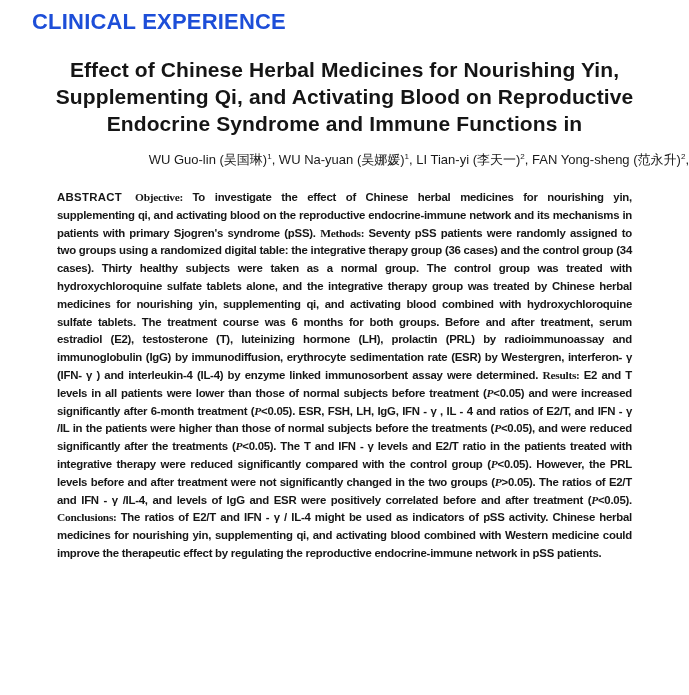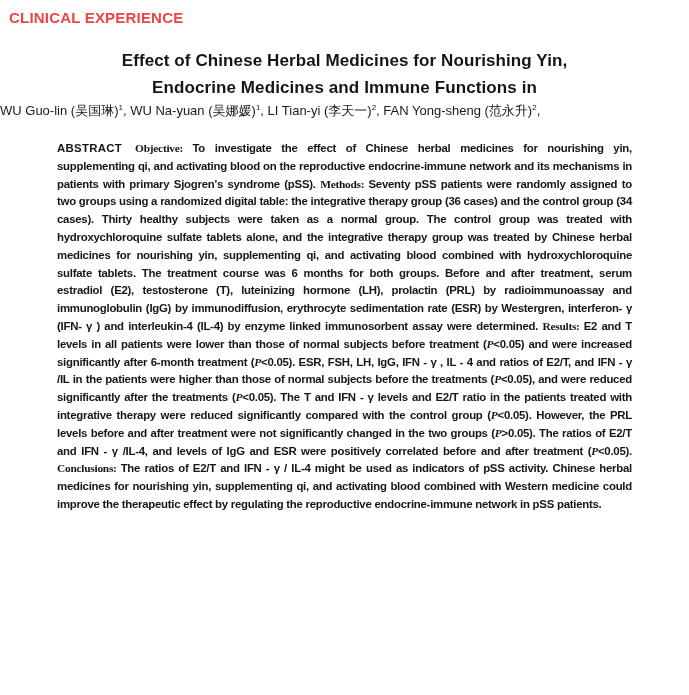--- a/index.html
+++ b/index.html
@@ -14,37 +14,38 @@
     width: 689px;
     height: 695px;
     background: #ffffff;
     color: #121212;
     box-sizing: border-box;
     padding-top: 9px;
   }
   .section-header {
     font-family: "Liberation Sans", sans-serif;
     font-weight: bold;
-    font-size: 15px;
+    font-size: 22px;
     letter-spacing: 0.2px;
-    padding-left: 9px;
-    color: #ef4444;
+    padding-left: 32px;
+    color: #1d4ed8;
   }
   .title {
     margin-top: 21px;
     text-align: center;
     font-family: "Liberation Sans", sans-serif;
     font-weight: bold;
-    font-size: 17px;
+    font-size: 21px;
     line-height: 27px;
     color: #151515;
     letter-spacing: 0.1px;
   }
   .authors {
-    text-align: left;
+    margin-top: 13px;
+    text-align: right;
     font-family: "Liberation Sans", sans-serif;
     font-size: 13px;
     line-height: 19px;
     color: #1a1a1a;
   }
   .abstract, .keywords {
     margin: 15px 57px;
     text-align: justify;
     font-family: "Liberation Sans", sans-serif;
     font-weight: bold;
@@ -82,21 +83,22 @@
 </style>
 </head>
 <body>
 
 <div class="page">
 
   <div class="section-header">CLINICAL EXPERIENCE</div>
 
   <div class="title">
     <div>Effect of Chinese Herbal Medicines for Nourishing Yin,</div>
-    <div>Endocrine Medicines and Immune Functions in</div>
+    <div>Supplementing Qi, and Activating Blood on Reproductive</div>
+    <div>Endocrine Syndrome and Immune Functions in</div>
   </div>
 
   <div class="authors">
     <div><span class="seg-plain">WU Guo-lin (</span><span class="seg-cn">吴国琳</span><span class="seg-plain">)</span><span class="seg-sup">1</span><span class="seg-plain">, WU Na-yuan (</span><span class="seg-cn">吴娜媛</span><span class="seg-plain">)</span><span class="seg-sup">1</span><span class="seg-plain">, LI Tian-yi (</span><span class="seg-cn">李天一</span><span class="seg-plain">)</span><span class="seg-sup">2</span><span class="seg-plain">, FAN Yong-sheng (</span><span class="seg-cn">范永升</span><span class="seg-plain">)</span><span class="seg-sup">2</span><span class="seg-plain">,</span></div>
   </div>
 
   <p class="abstract"><span class="seg-head">ABSTRACT</span><span class="seg-label">Objective: </span><span class="seg-plain">To investigate the effect of Chinese herbal medicines for nourishing yin, supplementing qi, and activating blood on the reproductive endocrine-immune network and its mechanisms in patients with primary Sjogren's syndrome (pSS). </span><span class="seg-label">Methods: </span><span class="seg-plain">Seventy pSS patients were randomly assigned to two groups using a randomized digital table: the integrative therapy group (36 cases) and the control group (34 cases). Thirty healthy subjects were taken as a normal group. The control group was treated with hydroxychloroquine sulfate tablets alone, and the integrative therapy group was treated by Chinese herbal medicines for nourishing yin, supplementing qi, and activating blood combined with hydroxychloroquine sulfate tablets. The treatment course was 6 months for both groups. Before and after treatment, serum estradiol (E2), testosterone (T), luteinizing hormone (LH), prolactin (PRL) by radioimmunoassay and immunoglobulin (IgG) by immunodiffusion, erythrocyte sedimentation rate (ESR) by Westergren, interferon- γ (IFN- γ ) and interleukin-4 (IL-4) by enzyme linked immunosorbent assay were determined. </span><span class="seg-label">Results: </span><span class="seg-plain">E2 and T levels in all patients were lower than those of normal subjects before treatment (</span><span class="seg-italic">P</span><span class="seg-plain">&lt;0.05) and were increased significantly after 6-month treatment (</span><span class="seg-italic">P</span><span class="seg-plain">&lt;0.05). ESR, FSH, LH, IgG, IFN - γ , IL - 4 and ratios of E2/T, and IFN - γ /IL in the patients were higher than those of normal subjects before the treatments (</span><span class="seg-italic">P</span><span class="seg-plain">&lt;0.05), and were reduced significantly after the treatments (</span><span class="seg-italic">P</span><span class="seg-plain">&lt;0.05). The T and IFN - γ levels and E2/T ratio in the patients treated with integrative therapy were reduced significantly compared with the control group (</span><span class="seg-italic">P</span><span class="seg-plain">&lt;0.05). However, the PRL levels before and after treatment were not significantly changed in the two groups (</span><span class="seg-italic">P</span><span class="seg-plain">&gt;0.05). The ratios of E2/T and IFN - γ /IL-4, and levels of IgG and ESR were positively correlated before and after treatment (</span><span class="seg-italic">P</span><span class="seg-plain">&lt;0.05). </span><span class="seg-label">Conclusions: </span><span class="seg-plain">The ratios of E2/T and IFN - γ / IL-4 might be used as indicators of pSS activity. Chinese herbal medicines for nourishing yin, supplementing qi, and activating blood combined with Western medicine could improve the therapeutic effect by regulating the reproductive endocrine-immune network in pSS patients.</span></p>
 
 
 </div>

